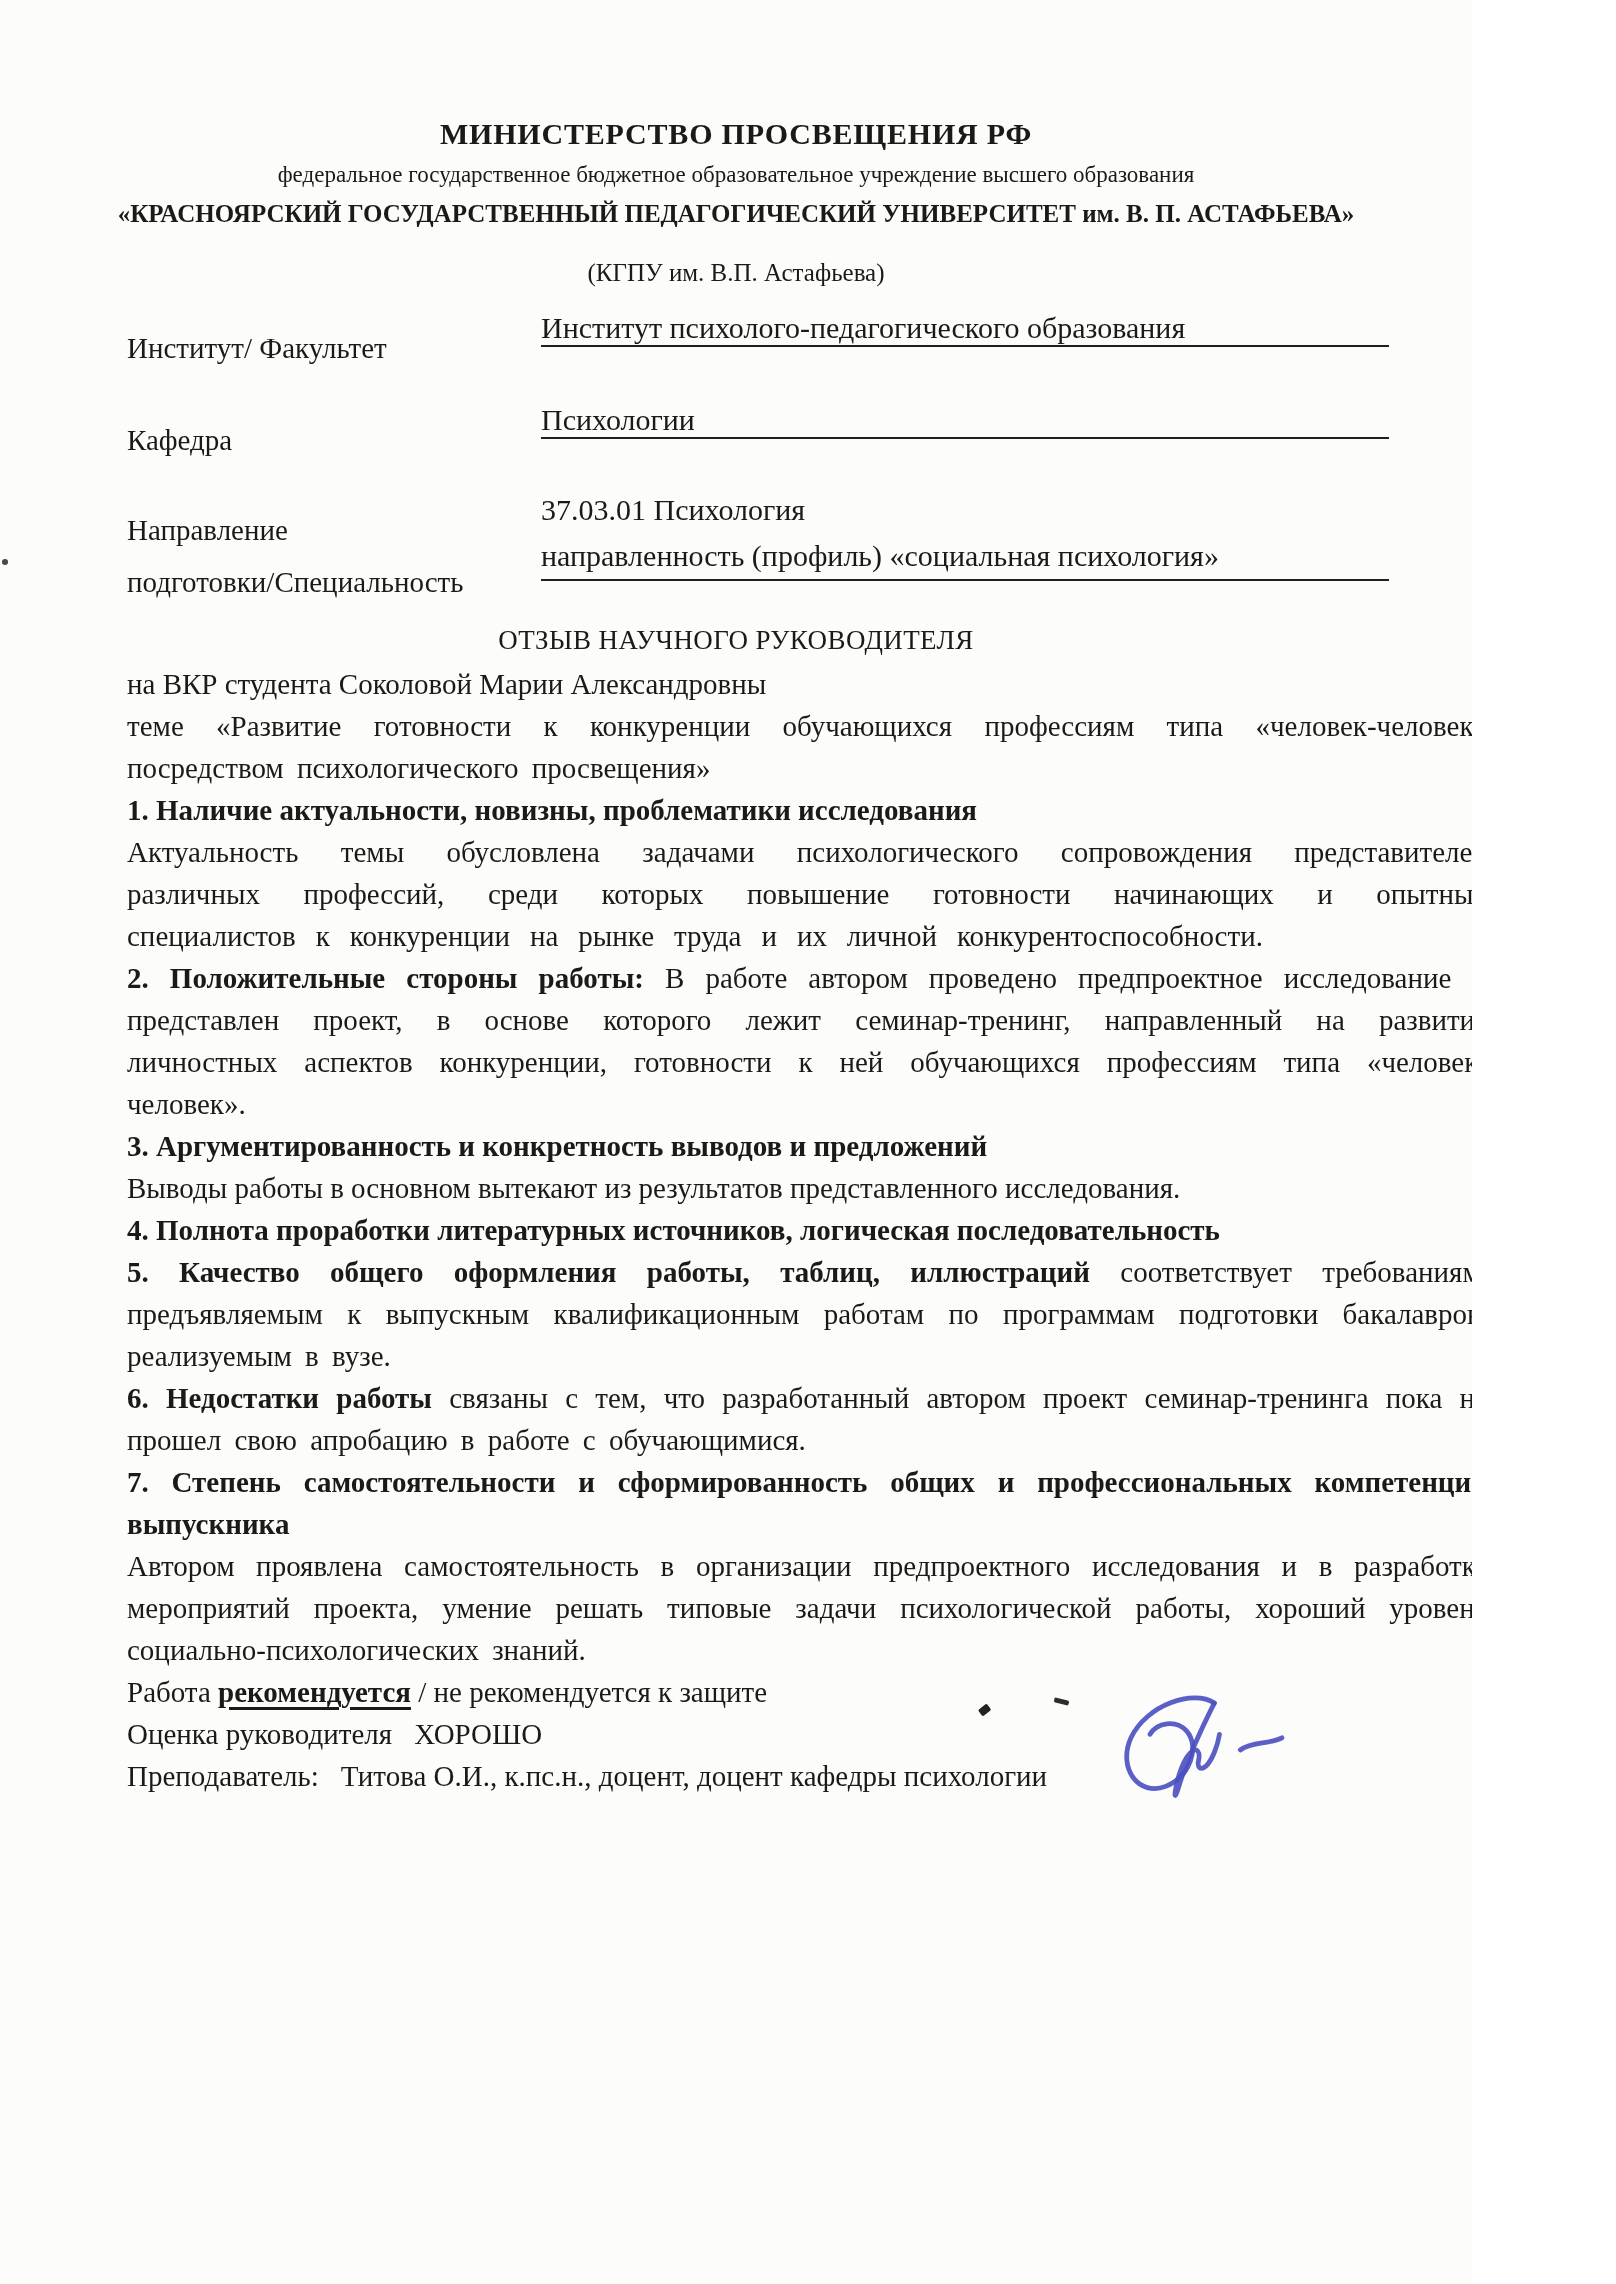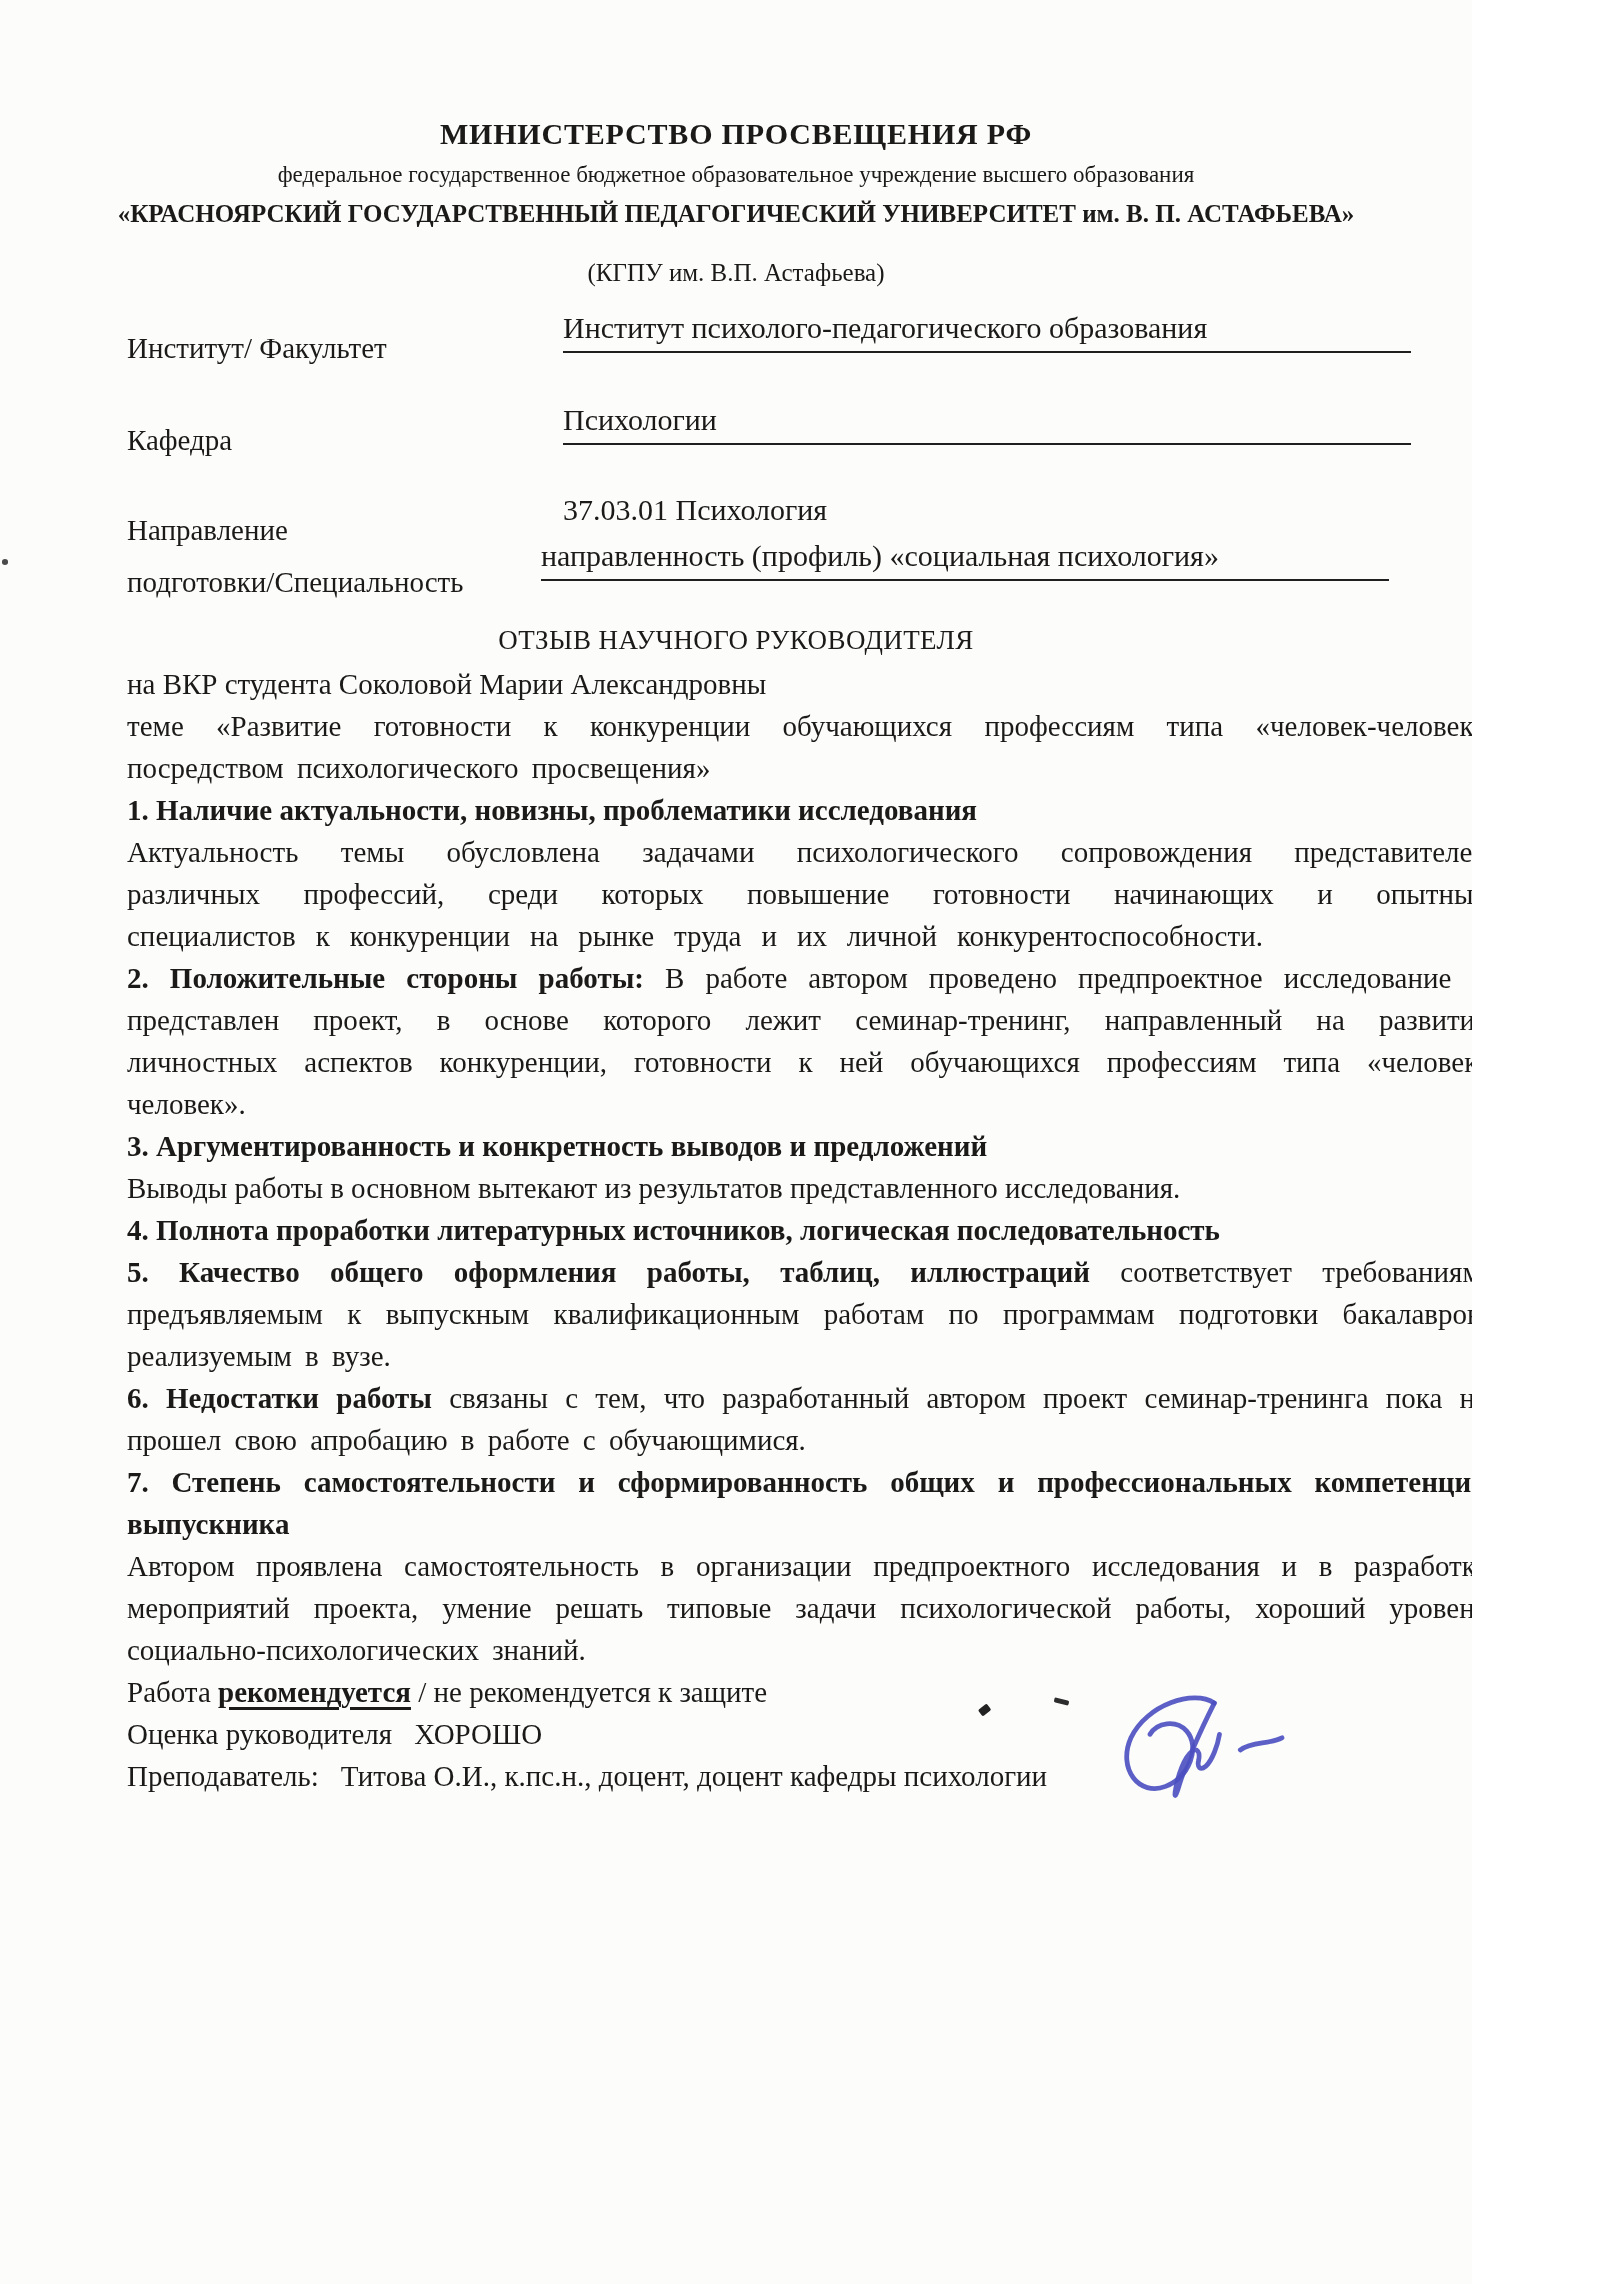--- a/index.html
+++ b/index.html
@@ -20,23 +20,23 @@
   .h-short{font-size:25px;margin-top:31px;}
   
   .fields{position:absolute;left:127px;top:308px;width:1368px;font-size:29px;}
   .f-row{position:absolute;left:0;}
   .f-row1{top:6.8px;}
   .f-row2{top:99px;}
   .f-row3{top:189px;}
   .f-label{position:absolute;left:0;top:17px;white-space:nowrap;}
   .f-label .lbl2{display:block;margin-top:18.7px;}
   .f-value{
-    position:absolute;left:436px;top:-4.2px;width:848px;
+    position:absolute;left:414px;top:-4.2px;width:848px;
     font-size:30px;white-space:nowrap;
-    border-bottom:2.5px solid #1f1f1f;padding-bottom:6px;
+    border-bottom:2.5px solid #1f1f1f;
   }
   .f-value.no-line{border-bottom:none;}
   .f-val2{
     position:absolute;left:414px;top:42px;width:848px;
     font-size:30px;white-space:nowrap;
     border-bottom:2.5px solid #1f1f1f;padding-bottom:6px;
   }
   
   .review-title{
     position:absolute;top:625px;left:0;width:100%;

